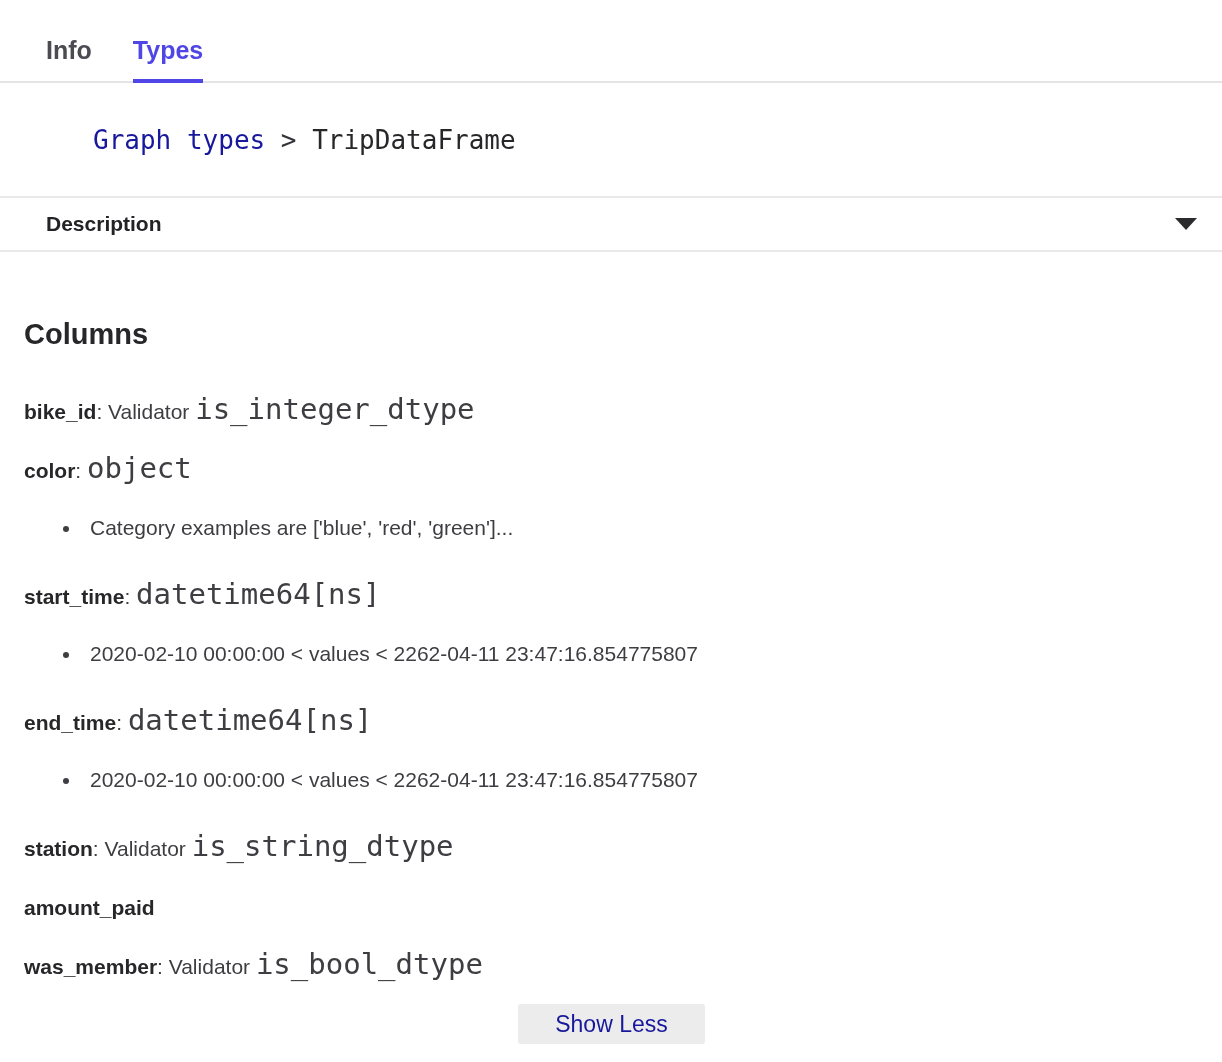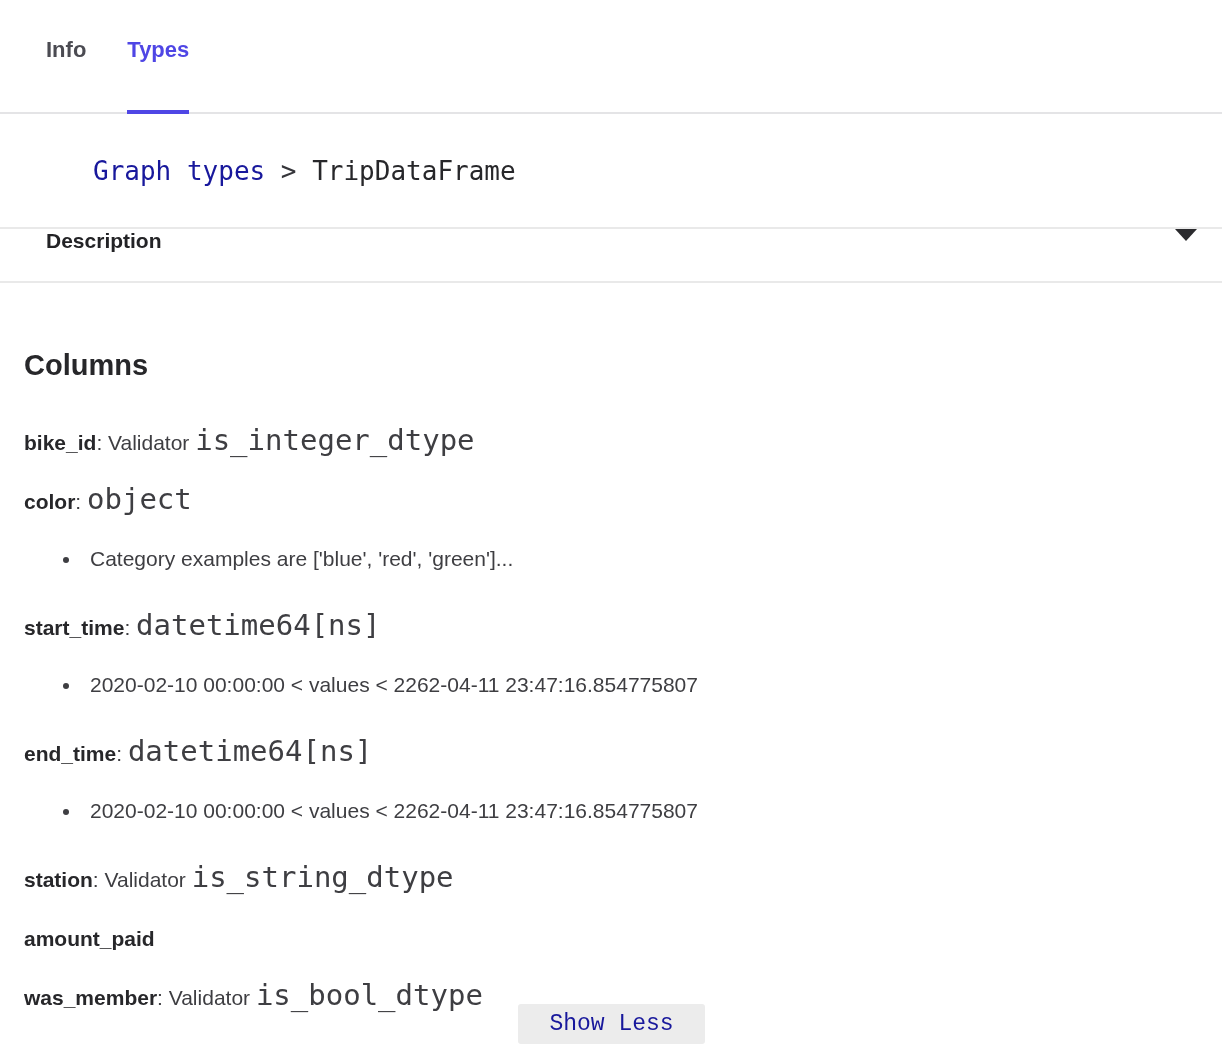--- a/index.html
+++ b/index.html
@@ -31,24 +31,24 @@
   }
 
   
   .tabbar {
     display: flex;
     gap: 34px;
     padding: 36px 0 0 46px;
     border-bottom: 2px solid var(--divider);
   }
   .tab {
-    font-size: 22px;
+    font-size: 25px;
     font-weight: 600;
     line-height: 28px;
-    padding-bottom: 48px;
+    padding-bottom: 17px;
     color: var(--tab-inactive);
     position: relative;
     cursor: pointer;
   }
   .tab.active { color: var(--accent); margin-left: 7px; }
   .tab.active::after {
     content: "";
     position: absolute;
     left: 0; right: 0; bottom: -2px;
     height: 4px;
@@ -71,21 +71,21 @@
     cursor: pointer;
   }
   .breadcrumb .sep { color: #35353a; }
 
   
   .desc-row {
     border-top: 2px solid var(--divider-light);
     border-bottom: 2px solid var(--divider-light);
     height: 56px;
     display: flex;
-    align-items: flex-start;
+    align-items: center;
     justify-content: space-between;
     padding: 0 25px 0 46px;
     cursor: pointer;
   }
   .desc-title {
     font-size: 21px;
     font-weight: 700;
     color: #232326;
   }
   .chevron-down {
@@ -132,21 +132,21 @@
 
   
   .show-less-btn {
     position: absolute;
     left: 518px;
     top: 1004px;
     width: 187px;
     height: 40px;
     background: var(--button-bg);
     color: var(--link-navy);
-    font-family: Liberation Mono, monospace;
+    font-family: Liberation Sans, sans-serif;
     font-size: 23px;
     border: none;
     border-radius: 3px;
     cursor: pointer;
     z-index: 5;
   }
 </style>
 </head>
 <body>
 

